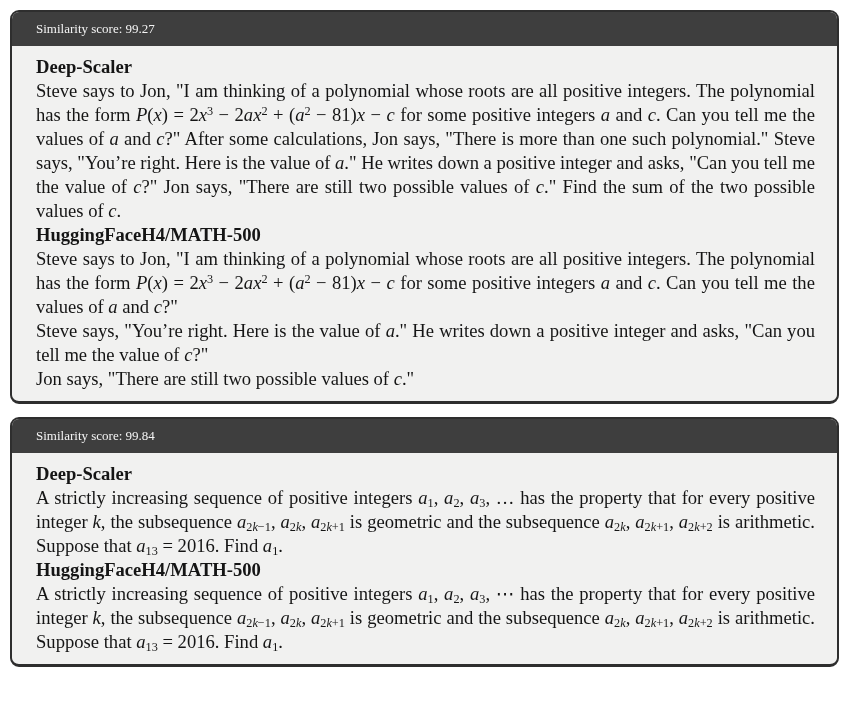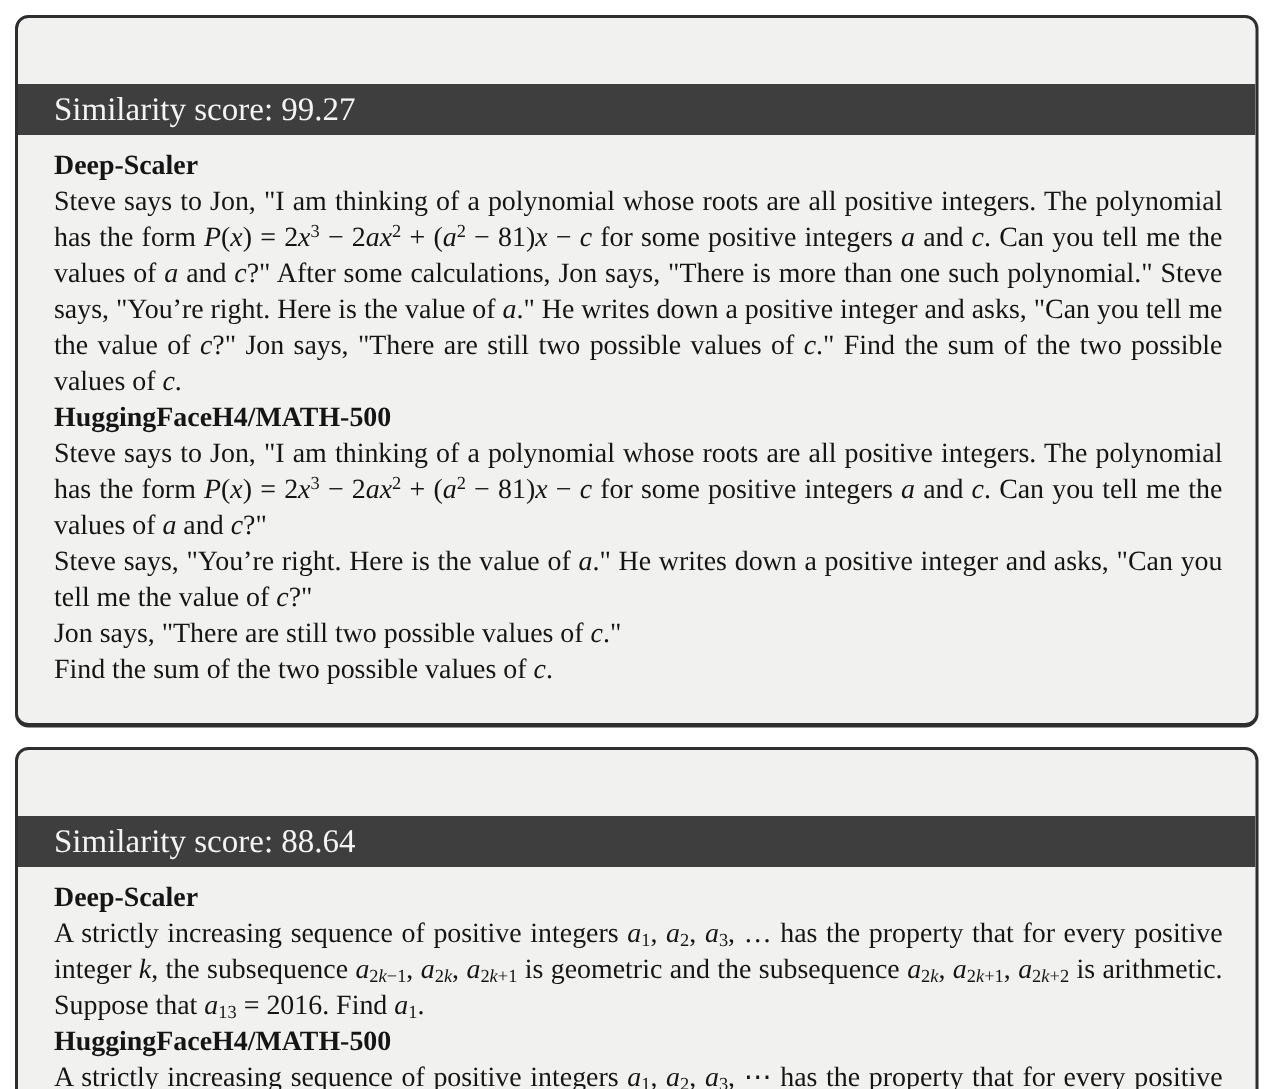--- a/index.html
+++ b/index.html
@@ -17,27 +17,26 @@
   .card{
     background:var(--card-bg);
     border:2px solid var(--card-border);
     border-bottom-width:3px;
     border-radius:9px;
     overflow:hidden;
   }
   .card-header{
     background:var(--header-bg);
     color:var(--header-text);
-    font-size:22px;
+    font-size:13px;
     line-height:24px;
     padding:5px 24px;
-    margin-top:44px;
   }
   .card-body{
-    padding:9px 22px 23px 24px;
+    padding:9px 22px 10px 24px;
     font-size:18.6px;
     line-height:24px;
     color:var(--body-text);
   }
   .section-title{font-weight:bold;}
   .card-body p{margin:0;text-align:justify;text-justify:inter-word;}
   .math{white-space:normal;}
   .math .mi{font-style:italic;}
   .card-body sup.math, .card-body sub.math{
     font-size:0.66em;line-height:0;
@@ -54,27 +53,26 @@
     <header class="card-header">
       <span>Similarity score: 99.27</span>
     </header>
     <div class="card-body">
       <div class="section-title">Deep-Scaler</div>
       <p>Steve says to Jon, "I am thinking of a polynomial whose roots are all positive integers. The polynomial has the form <span class="math"><span class="mi">P</span><span>(</span><span class="mi">x</span><span>)</span><span> </span><span>=</span><span> </span><span>2</span><span class="mi">x</span></span><sup class="math"><span>3</span></sup><span class="math"><span> </span><span>−</span><span> </span><span>2</span><span class="mi">a</span><span class="mi">x</span></span><sup class="math"><span>2</span></sup><span class="math"><span> </span><span>+</span><span> </span><span>(</span><span class="mi">a</span></span><sup class="math"><span>2</span></sup><span class="math"><span> </span><span>−</span><span> </span><span>8</span><span>1</span><span>)</span><span class="mi">x</span><span> </span><span>−</span><span> </span><span class="mi">c</span></span> for some positive integers <span class="math"><span class="mi">a</span></span> and <span class="math"><span class="mi">c</span></span>. Can you tell me the values of <span class="math"><span class="mi">a</span></span> and <span class="math"><span class="mi">c</span></span>?" After some calculations, Jon says, "There is more than one such polynomial." Steve says, "You’re right. Here is the value of <span class="math"><span class="mi">a</span></span>." He writes down a positive integer and asks, "Can you tell me the value of <span class="math"><span class="mi">c</span></span>?" Jon says, "There are still two possible values of <span class="math"><span class="mi">c</span></span>." Find the sum of the two possible values of <span class="math"><span class="mi">c</span></span>.</p>
       <div class="section-title">HuggingFaceH4/MATH-500</div>
       <p>Steve says to Jon, "I am thinking of a polynomial whose roots are all positive integers. The polynomial has the form <span class="math"><span class="mi">P</span><span>(</span><span class="mi">x</span><span>)</span><span> </span><span>=</span><span> </span><span>2</span><span class="mi">x</span></span><sup class="math"><span>3</span></sup><span class="math"><span> </span><span>−</span><span> </span><span>2</span><span class="mi">a</span><span class="mi">x</span></span><sup class="math"><span>2</span></sup><span class="math"><span> </span><span>+</span><span> </span><span>(</span><span class="mi">a</span></span><sup class="math"><span>2</span></sup><span class="math"><span> </span><span>−</span><span> </span><span>8</span><span>1</span><span>)</span><span class="mi">x</span><span> </span><span>−</span><span> </span><span class="mi">c</span></span> for some positive integers <span class="math"><span class="mi">a</span></span> and <span class="math"><span class="mi">c</span></span>. Can you tell me the values of <span class="math"><span class="mi">a</span></span> and <span class="math"><span class="mi">c</span></span>?"</p>
       <p>Steve says, "You’re right. Here is the value of <span class="math"><span class="mi">a</span></span>." He writes down a positive integer and asks, "Can you tell me the value of <span class="math"><span class="mi">c</span></span>?"</p>
       <p>Jon says, "There are still two possible values of <span class="math"><span class="mi">c</span></span>."</p>
-      <p>Find the sum of the two possible values of <span class="math"><span class="mi">c</span></span>.</p>
     </div>
   </section>
 
   <section class="card">
     <header class="card-header">
-      <span>Similarity score: 88.64</span>
+      <span>Similarity score: 99.84</span>
     </header>
     <div class="card-body">
       <div class="section-title">Deep-Scaler</div>
       <p>A strictly increasing sequence of positive integers <span class="math"><span class="mi">a</span></span><sub class="math"><span>1</span></sub><span class="math"><span>,</span><span> </span><span class="mi">a</span></span><sub class="math"><span>2</span></sub><span class="math"><span>,</span><span> </span><span class="mi">a</span></span><sub class="math"><span>3</span></sub><span class="math"><span>,</span><span> </span><span>…</span></span> has the property that for every positive integer <span class="math"><span class="mi">k</span></span>, the subsequence <span class="math"><span class="mi">a</span></span><sub class="math"><span>2</span><span class="mi">k</span><span>−</span><span>1</span></sub><span class="math"><span>,</span><span> </span><span class="mi">a</span></span><sub class="math"><span>2</span><span class="mi">k</span></sub><span class="math"><span>,</span><span> </span><span class="mi">a</span></span><sub class="math"><span>2</span><span class="mi">k</span><span>+</span><span>1</span></sub> is geometric and the subsequence <span class="math"><span class="mi">a</span></span><sub class="math"><span>2</span><span class="mi">k</span></sub><span class="math"><span>,</span><span> </span><span class="mi">a</span></span><sub class="math"><span>2</span><span class="mi">k</span><span>+</span><span>1</span></sub><span class="math"><span>,</span><span> </span><span class="mi">a</span></span><sub class="math"><span>2</span><span class="mi">k</span><span>+</span><span>2</span></sub> is arithmetic. Suppose that <span class="math"><span class="mi">a</span></span><sub class="math"><span>1</span><span>3</span></sub><span class="math"><span> </span><span>=</span><span> </span><span>2</span><span>0</span><span>1</span><span>6</span></span>. Find <span class="math"><span class="mi">a</span></span><sub class="math"><span>1</span></sub>.</p>
       <div class="section-title">HuggingFaceH4/MATH-500</div>
       <p>A strictly increasing sequence of positive integers <span class="math"><span class="mi">a</span></span><sub class="math"><span>1</span></sub><span class="math"><span>,</span><span> </span><span class="mi">a</span></span><sub class="math"><span>2</span></sub><span class="math"><span>,</span><span> </span><span class="mi">a</span></span><sub class="math"><span>3</span></sub><span class="math"><span>,</span><span> </span><span>⋯</span></span> has the property that for every positive integer <span class="math"><span class="mi">k</span></span>, the subsequence <span class="math"><span class="mi">a</span></span><sub class="math"><span>2</span><span class="mi">k</span><span>−</span><span>1</span></sub><span class="math"><span>,</span><span> </span><span class="mi">a</span></span><sub class="math"><span>2</span><span class="mi">k</span></sub><span class="math"><span>,</span><span> </span><span class="mi">a</span></span><sub class="math"><span>2</span><span class="mi">k</span><span>+</span><span>1</span></sub> is geometric and the subsequence <span class="math"><span class="mi">a</span></span><sub class="math"><span>2</span><span class="mi">k</span></sub><span class="math"><span>,</span><span> </span><span class="mi">a</span></span><sub class="math"><span>2</span><span class="mi">k</span><span>+</span><span>1</span></sub><span class="math"><span>,</span><span> </span><span class="mi">a</span></span><sub class="math"><span>2</span><span class="mi">k</span><span>+</span><span>2</span></sub> is arithmetic. Suppose that <span class="math"><span class="mi">a</span></span><sub class="math"><span>1</span><span>3</span></sub><span class="math"><span> </span><span>=</span><span> </span><span>2</span><span>0</span><span>1</span><span>6</span></span>. Find <span class="math"><span class="mi">a</span></span><sub class="math"><span>1</span></sub>.</p>
     </div>
   </section>
 
 </div>

